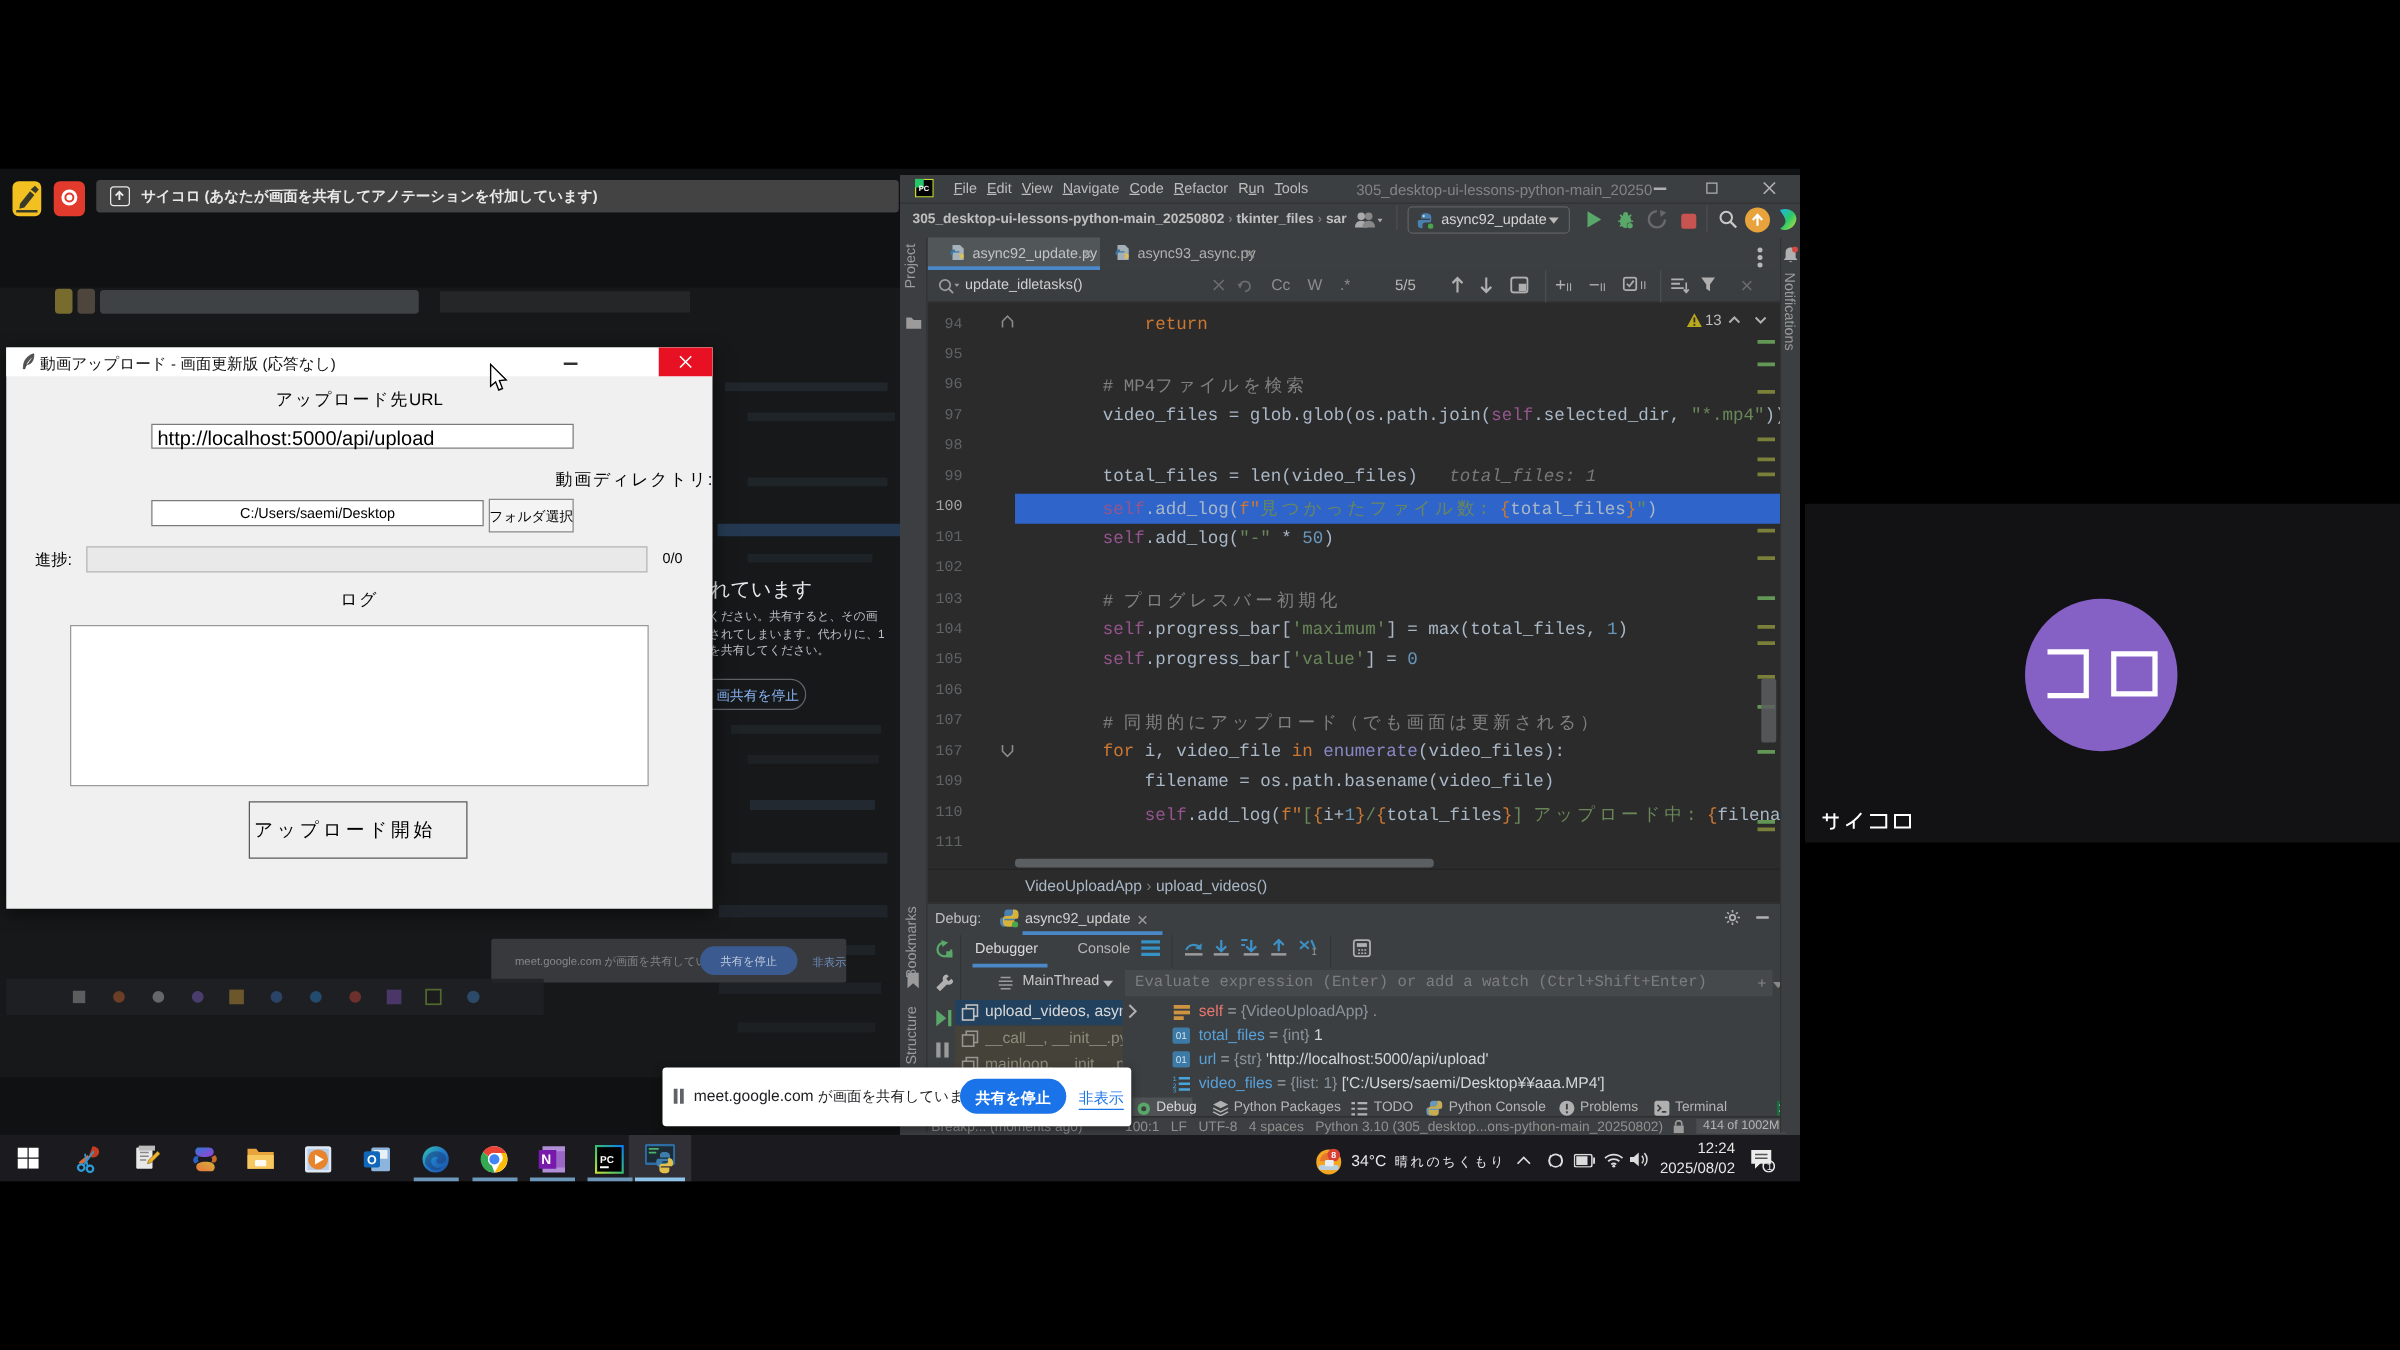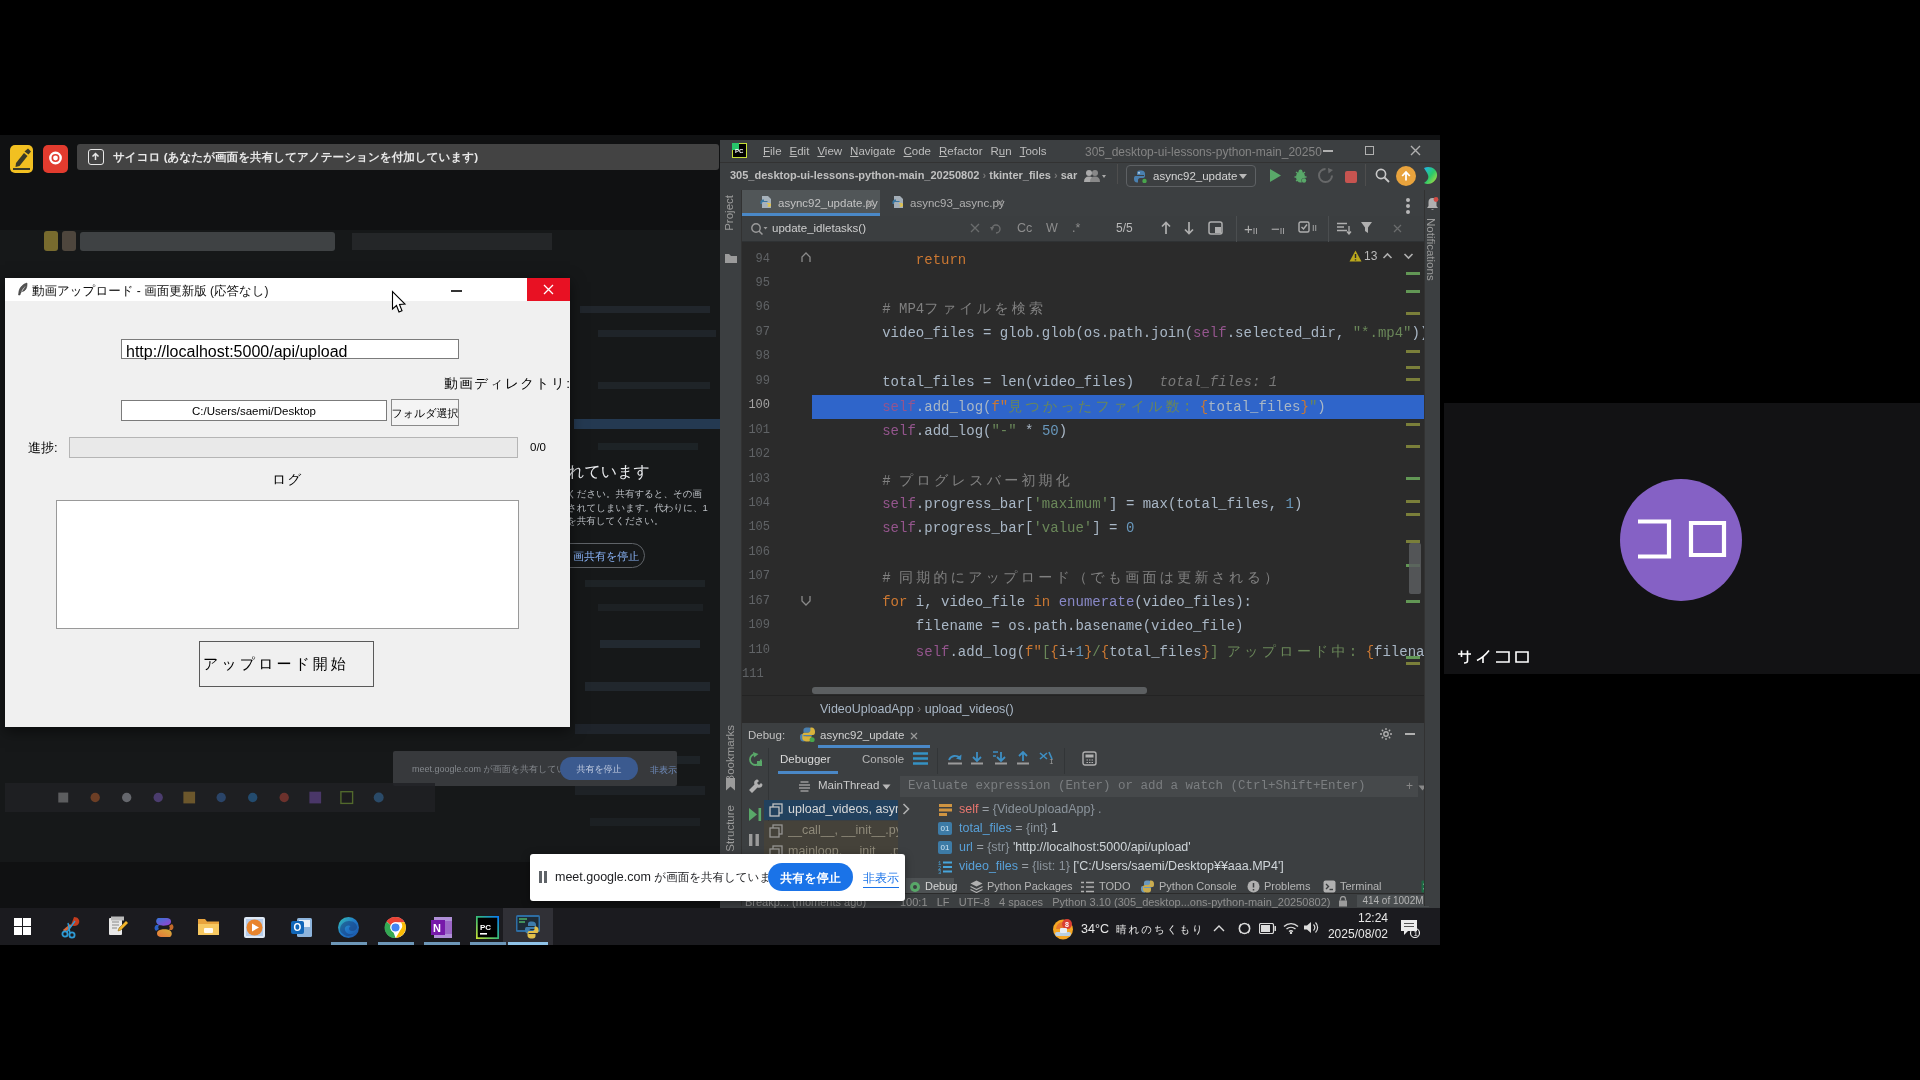--- a/index.html
+++ b/index.html
@@ -234,21 +234,21 @@
 <div class="a" style="left:0px;top:180.7px;width:28px;text-align:right;font-family:'Liberation Mono',monospace;font-size:12px;color:#606366;">101</div>
 <div class="a" style="left:0px;top:205.1px;width:28px;text-align:right;font-family:'Liberation Mono',monospace;font-size:12px;color:#606366;">102</div>
 <div class="a" style="left:0px;top:229.5px;width:28px;text-align:right;font-family:'Liberation Mono',monospace;font-size:12px;color:#606366;">103</div>
 <div class="a" style="left:0px;top:254.0px;width:28px;text-align:right;font-family:'Liberation Mono',monospace;font-size:12px;color:#606366;">104</div>
 <div class="a" style="left:0px;top:278.4px;width:28px;text-align:right;font-family:'Liberation Mono',monospace;font-size:12px;color:#606366;">105</div>
 <div class="a" style="left:0px;top:302.9px;width:28px;text-align:right;font-family:'Liberation Mono',monospace;font-size:12px;color:#606366;">106</div>
 <div class="a" style="left:0px;top:327.3px;width:28px;text-align:right;font-family:'Liberation Mono',monospace;font-size:12px;color:#606366;">107</div>
 <div class="a" style="left:0px;top:351.8px;width:28px;text-align:right;font-family:'Liberation Mono',monospace;font-size:12px;color:#606366;">167</div>
 <div class="a" style="left:0px;top:376.2px;width:28px;text-align:right;font-family:'Liberation Mono',monospace;font-size:12px;color:#606366;">109</div>
 <div class="a" style="left:0px;top:400.7px;width:28px;text-align:right;font-family:'Liberation Mono',monospace;font-size:12px;color:#606366;">110</div>
-<div class="a" style="left:0px;top:425.1px;width:28px;font-family:'Liberation Mono',monospace;font-size:12px;color:#606366;">111</div>
+<div class="a" style="left:0px;top:425.1px;width:28px;text-align:right;font-family:'Liberation Mono',monospace;font-size:12px;color:#606366;">111</div>
     <div style="position:absolute;left:73px;top:0px;width:700px;height:453px;font-family:'Liberation Mono',monospace;font-size:14px;color:#a9b7c6;">
         <div class="a" style="left:0px;top:9.5px;white-space:pre;">            <span style="color:#cc7832">return</span></div>
 <div class="a" style="left:0px;top:58.4px;white-space:pre;">        <span style="color:#808080"># MP4</span><span style="color:#808080;letter-spacing:3.2px;font-family:'Liberation Sans',sans-serif;">ファイルを検索</span></div>
 <div class="a" style="left:0px;top:82.8px;white-space:pre;">        video_files = glob.glob(os.path.join(<span style="color:#94558d">self</span>.selected_dir, <span style="color:#6a8759">"*.mp4"</span>))</div>
 <div class="a" style="left:0px;top:131.8px;white-space:pre;">        total_files = len(video_files)  <span style="color:#787878;font-style:italic;"> total_files: 1</span></div>
 <div class="a" style="left:0px;top:156.2px;white-space:pre;">        <span style="color:#94558d">self</span>.add_log(<span style="color:#cc7832">f"</span><span style="color:#6a8759;letter-spacing:3.2px;font-family:'Liberation Sans',sans-serif;">見つかったファイル数</span><span style="color:#6a8759">: </span><span style="color:#cc7832">{</span>total_files<span style="color:#cc7832">}</span><span style="color:#6a8759">"</span>)</div>
 <div class="a" style="left:0px;top:180.7px;white-space:pre;">        <span style="color:#94558d">self</span>.add_log(<span style="color:#6a8759">"-"</span> * <span style="color:#6897bb">50</span>)</div>
 <div class="a" style="left:0px;top:229.5px;white-space:pre;">        <span style="color:#808080"># </span><span style="color:#808080;letter-spacing:3.2px;font-family:'Liberation Sans',sans-serif;">プログレスバー初期化</span></div>
 <div class="a" style="left:0px;top:254.0px;white-space:pre;">        <span style="color:#94558d">self</span>.progress_bar[<span style="color:#6a8759">'maximum'</span>] = max(total_files, <span style="color:#6897bb">1</span>)</div>
 <div class="a" style="left:0px;top:278.4px;white-space:pre;">        <span style="color:#94558d">self</span>.progress_bar[<span style="color:#6a8759">'value'</span>] = <span style="color:#6897bb">0</span></div>
@@ -500,20 +500,21 @@
   <div class="a" style="left:0px;top:0px;width:565px;height:23px;background:#ffffff;"></div>
   <svg class="a" style="left:11px;top:4px;" width="14" height="15" viewBox="0 0 14 15">
       <path d="M11 1 C7 2 4 5 3 9 L2.5 13 L4 13 C4.5 10 5 9.5 6 9.5 C9 9.5 11.5 6 11 1 Z M3.5 13 C5 8 8 5 10 3.5" fill="#555" stroke="#333" stroke-width=".5"></path>
     </svg>
   <div class="a" style="left:27px;top:5px;font-size:12px;color:#111;"><span class="jp" style="font-size:12.5px;">動画アップロード</span> - <span class="jp" style="font-size:12.5px;">画面更新版</span> (<span class="jp" style="font-size:12.5px;">応答なし</span>)</div>
   <div class="a" style="left:446px;top:12px;width:11px;height:1.5px;background:#333;"></div>
   <div class="a" style="left:522px;top:0px;width:43px;height:23px;background:#e81123;"></div>
   <svg class="a" style="left:538px;top:6px;" width="11" height="11" viewBox="0 0 11 11">
       <path d="M1 1 L10 10 M10 1 L1 10" stroke="#fff" stroke-width="1.3"></path>
     </svg>
+  <div class="a" style="left:0px;top:33px;width:565px;text-align:center;font-size:13.5px;color:#000;"><span class="jp" style="letter-spacing:1.5px;">アップロード先</span>URL</div>
   <div class="a" style="left:116px;top:61px;width:338px;height:20px;background:#fff;border:1px solid #7b7b7b;"></div>
   <div class="a" style="left:121px;top:65px;font-size:16px;color:#000;">http://localhost:5000/api/upload</div>
   <div class="a" style="left:0px;top:97px;width:565px;text-align:right;font-size:13.5px;color:#000;"><span class="jp" style="letter-spacing:1.5px;">動画ディレクトリ</span>:</div>
   <div class="a" style="left:116px;top:122px;width:266px;height:21px;background:#fff;border:1px solid #7b7b7b;"></div>
   <div class="a" style="left:116px;top:127px;width:266px;text-align:center;font-size:11.5px;color:#000;">C:/Users/saemi/Desktop</div>
   <div class="a" style="left:386px;top:121px;width:68px;height:27px;background:#f4f4f4;border:1px solid #8a8a8a;"></div>
   <div class="a" style="left:386px;top:128px;width:68px;text-align:center;font-size:11px;color:#000;"><span class="jp">フォルダ選択</span></div>
   <div class="a" style="left:23px;top:161px;font-size:13px;color:#000;"><span class="jp">進捗</span>:</div>
   <div class="a" style="left:64px;top:159px;width:449px;height:21px;background:#e9e9e9;border:1px solid #b5b5b5;"></div>
   <div class="a" style="left:525px;top:163px;font-size:11.5px;color:#000;">0/0</div>

